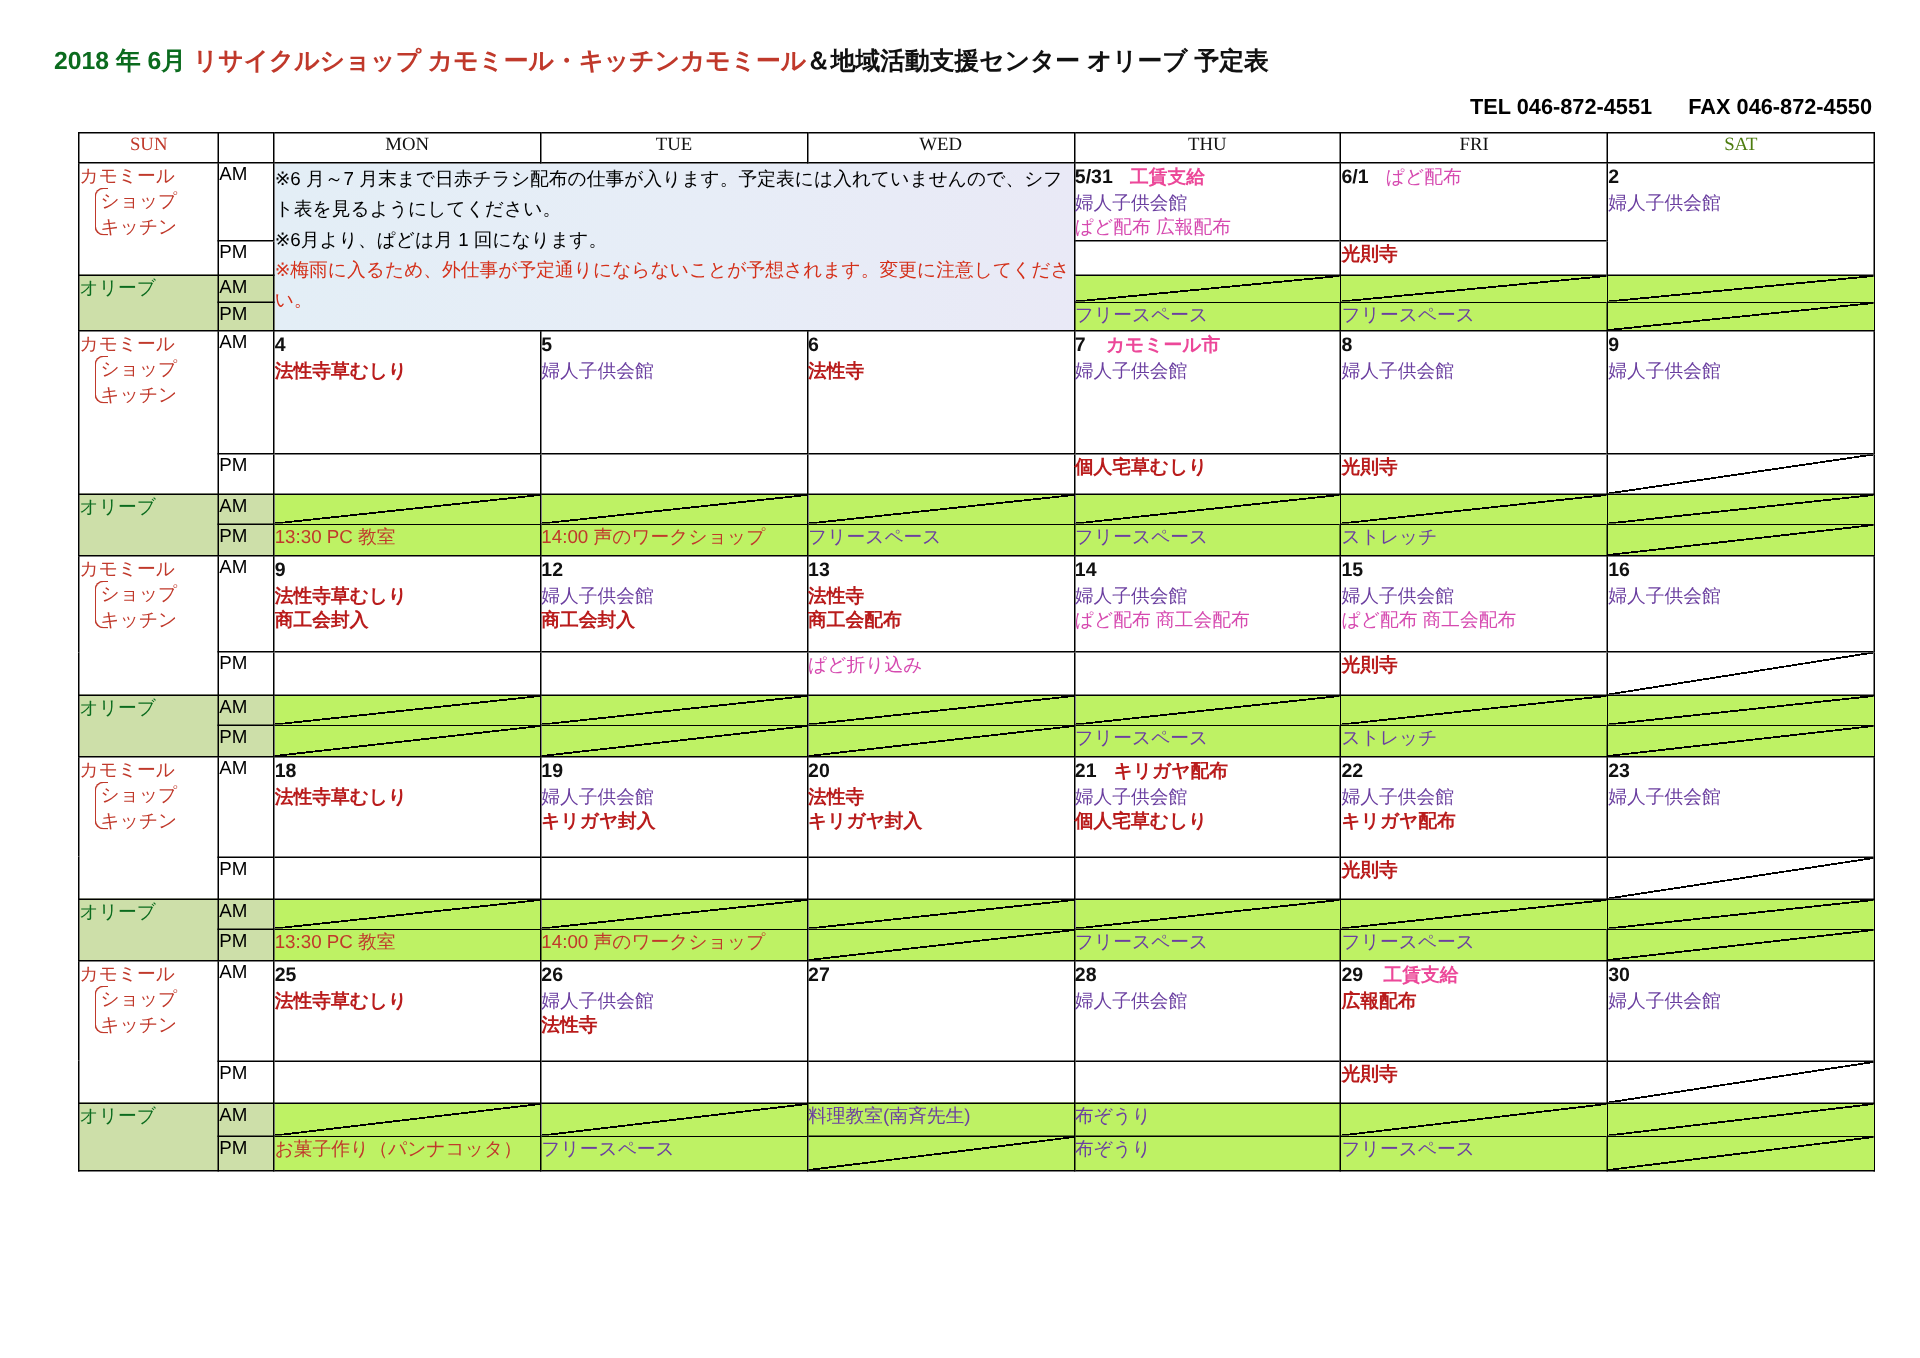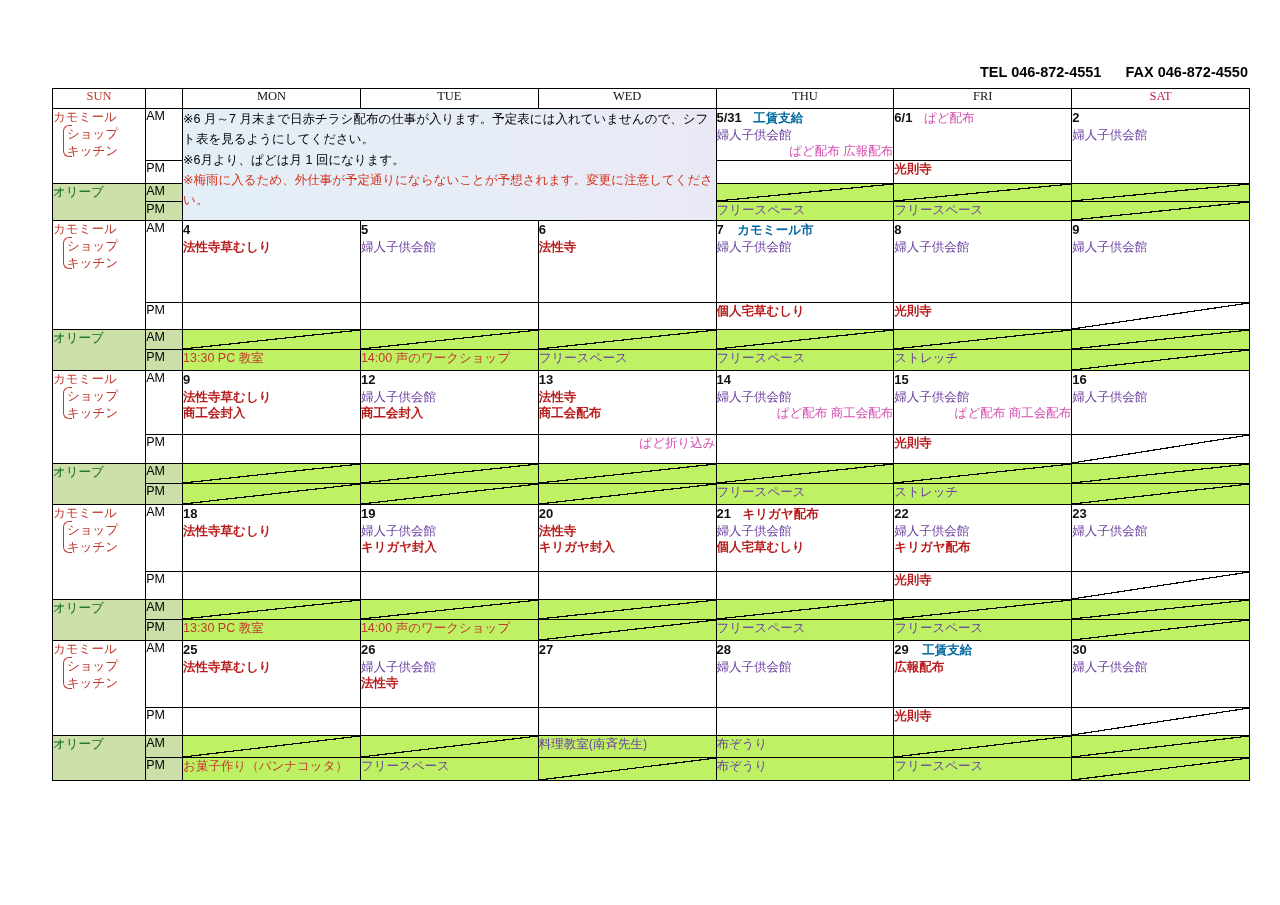--- a/index.html
+++ b/index.html
@@ -44,21 +44,21 @@
   col.c-label{width:86px;}
   col.c-ampm{width:34px;}
   col.c-day{width:164px;}
 
   thead th{
     height:19px;text-align:center;font-size:14px;
     font-family:"Liberation Serif","DejaVu Serif",serif;
     padding:1px 0 2px;
   }
   .hd-sun{color:#c0392b;}
-  .hd-sat{color:#be185d;}
+  .hd-sat{color:#4d7c0f;}
   .hd-mid{color:#111;}
   .hd-blank{border-top:1px solid #000;border-bottom:1px solid #000;}
 
   
   .lbl-k{
     font-size:11px;color:#c0392b;line-height:1.35;
     padding:3px 0 0 5px;position:relative;
   }
   .lbl-k .l1{display:block;}
   .lbl-k .l2{display:block;margin-left:14px;}
@@ -73,23 +73,23 @@
     background:#cddfa9;
   }
   .ampm{
     text-align:left;padding:2px 0 0 4px;font-size:11.5px;color:#000000;margin-top:26px;
   }
   .ampm.green{background:#cddfa9;}
 
   .cell{padding:2px 0 0 5px;line-height:1.33;font-size:12.5px;}
   .cell .num{font-weight:bold;font-size:13px;color:#111;}
   .cell .ev{display:block;}
-  .pink{color:#d64ab0;text-align:right;}
+  .pink{color:#d64ab0;}
   .purple{color:#6b3fa0;}
-  .red{color:#0369a1;font-weight:bold;}
+  .red{color:#ec4899;font-weight:bold;}
   .dk{color:#b91c1c;font-weight:bold;}
   .grn-row{background:#bef264;}
   .olive-txt{color:#c0392b;}
   .olive-txt2{color:#6b3fa0;}
 
   
   .notes{
     padding:6px 8px 4px 10px;
     font-size:13px;line-height:1.62;
     background:linear-gradient(90deg,#e3eef6 0%,#e7edf7 55%,#e9e9f6 100%);
@@ -107,20 +107,25 @@
        rgba(0,0,0,0) calc(50% + 0.6px),rgba(0,0,0,0) 100%);
     pointer-events:none;
   }
   .dotted-b{border-bottom:1px dotted #555 !important;}
 </style>
 </head>
 <body>
 
 <div class="page">
 
+  <div class="title">
+    <span class="year">2018 年  6月</span>
+    <span class="shop">リサイクルショップ  カモミール・キッチンカモミール</span><span class="blk">＆</span><span class="blk">地域活動支援センター  オリーブ</span>
+    <span class="blk">予定表</span>
+  </div>
 
   <div class="contact">
     <span>TEL  046-872-4551</span>
     <span>FAX  046-872-4550</span>
   </div>
 
   <table class="cal">
     <colgroup>
       <col class="c-label">
         <col class="c-ampm">

